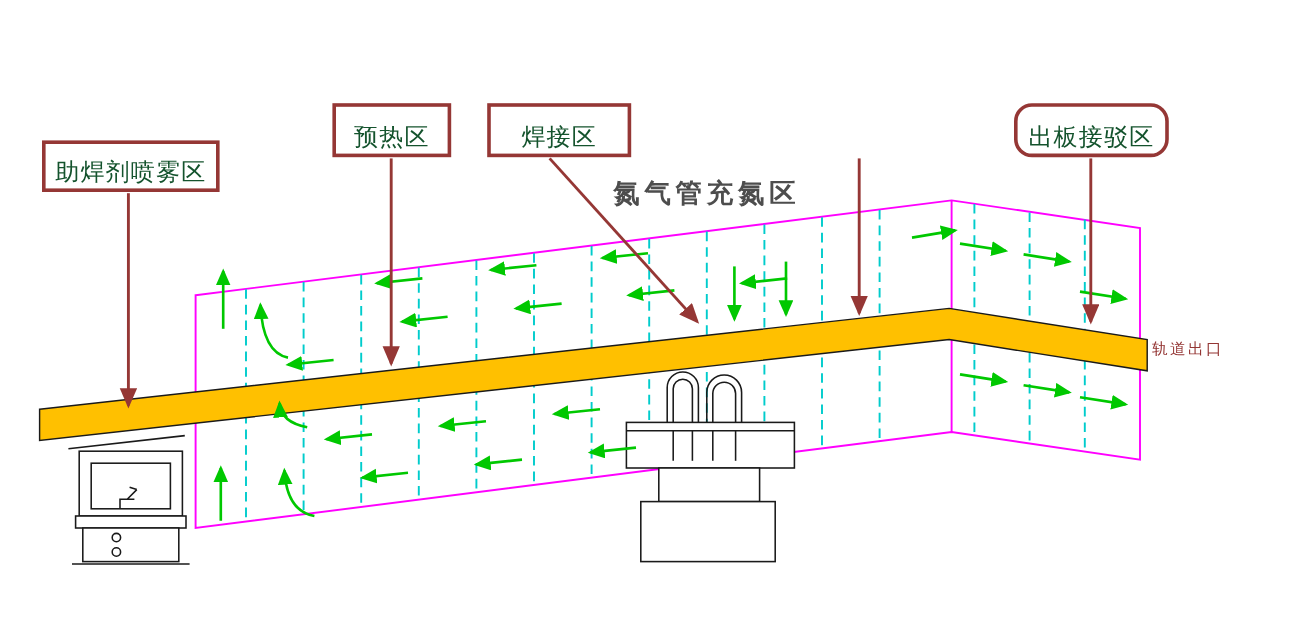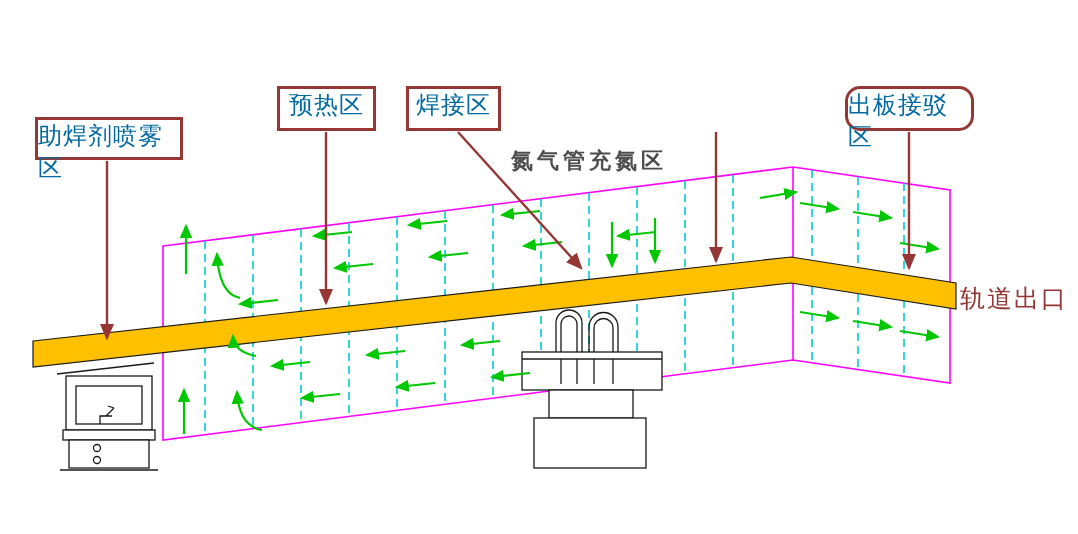--- a/index.html
+++ b/index.html
@@ -3,28 +3,28 @@
 <meta charset="utf-8">
 <style>
   html,body{margin:0;padding:0;background:#fff;}
   body{font-family:"Liberation Sans","DejaVu Sans",sans-serif;}
   .canvas{position:relative;width:1078px;height:534px;background:#ffffff;overflow:hidden;}
   .canvas svg{position:absolute;left:0;top:0;}
   .label-box{
     position:absolute;
     border:3px solid #953735;
     background:#ffffff;
-    display:flex;align-items:flex-start;justify-content:center;
-    font-size:24px;color:#0369a1;letter-spacing:1px;
+    display:flex;align-items:flex-end;justify-content:center;
+    font-size:20px;color:#14532d;letter-spacing:1px;
     box-sizing:border-box;
     z-index:5;
   }
   .plain-label{position:absolute;white-space:nowrap;z-index:5;}
   .nitrogen-label{left:511px;top:146px;font-size:22px;font-weight:600;color:#4d4d4d;letter-spacing:4px;text-align:center;}
-  .track-exit-label{left:960px;top:282px;font-size:25px;color:#943634;letter-spacing:2px;}
+  .track-exit-label{left:960px;top:282px;font-size:13px;color:#943634;letter-spacing:2px;}
 </style>
 </head>
 <body>
 
 <div class="canvas">
 
   <svg width="1078" height="534" viewBox="0 0 1078 534">
     <defs>
       <marker id="ag" markerWidth="8" markerHeight="7" refX="5.4" refY="2.8" orient="auto">
         <path d="M0,0 L6.4,2.8 L0,5.6 Z" fill="#00C800"></path>
@@ -131,21 +131,21 @@
   </svg>
 
   <div class="label-box" style="left:35px;top:117px;width:148px;height:43px;">
     <span>助焊剂喷雾区</span>
   </div>
 
   <div class="label-box" style="left:277px;top:86px;width:99px;height:45px;">
     <span>预热区</span>
   </div>
 
-  <div class="label-box" style="left:406px;top:86px;width:95px;height:45px;">
+  <div class="label-box" style="left:406px;top:86px;width:120px;height:45px;">
     <span>焊接区</span>
   </div>
 
 
   <div class="label-box" style="left:845px;top:86px;width:129px;height:45px;border-radius:15px;">
     <span>出板接驳区</span>
   </div>
 
   <div class="plain-label nitrogen-label">氮气管充氮区</div>
 

